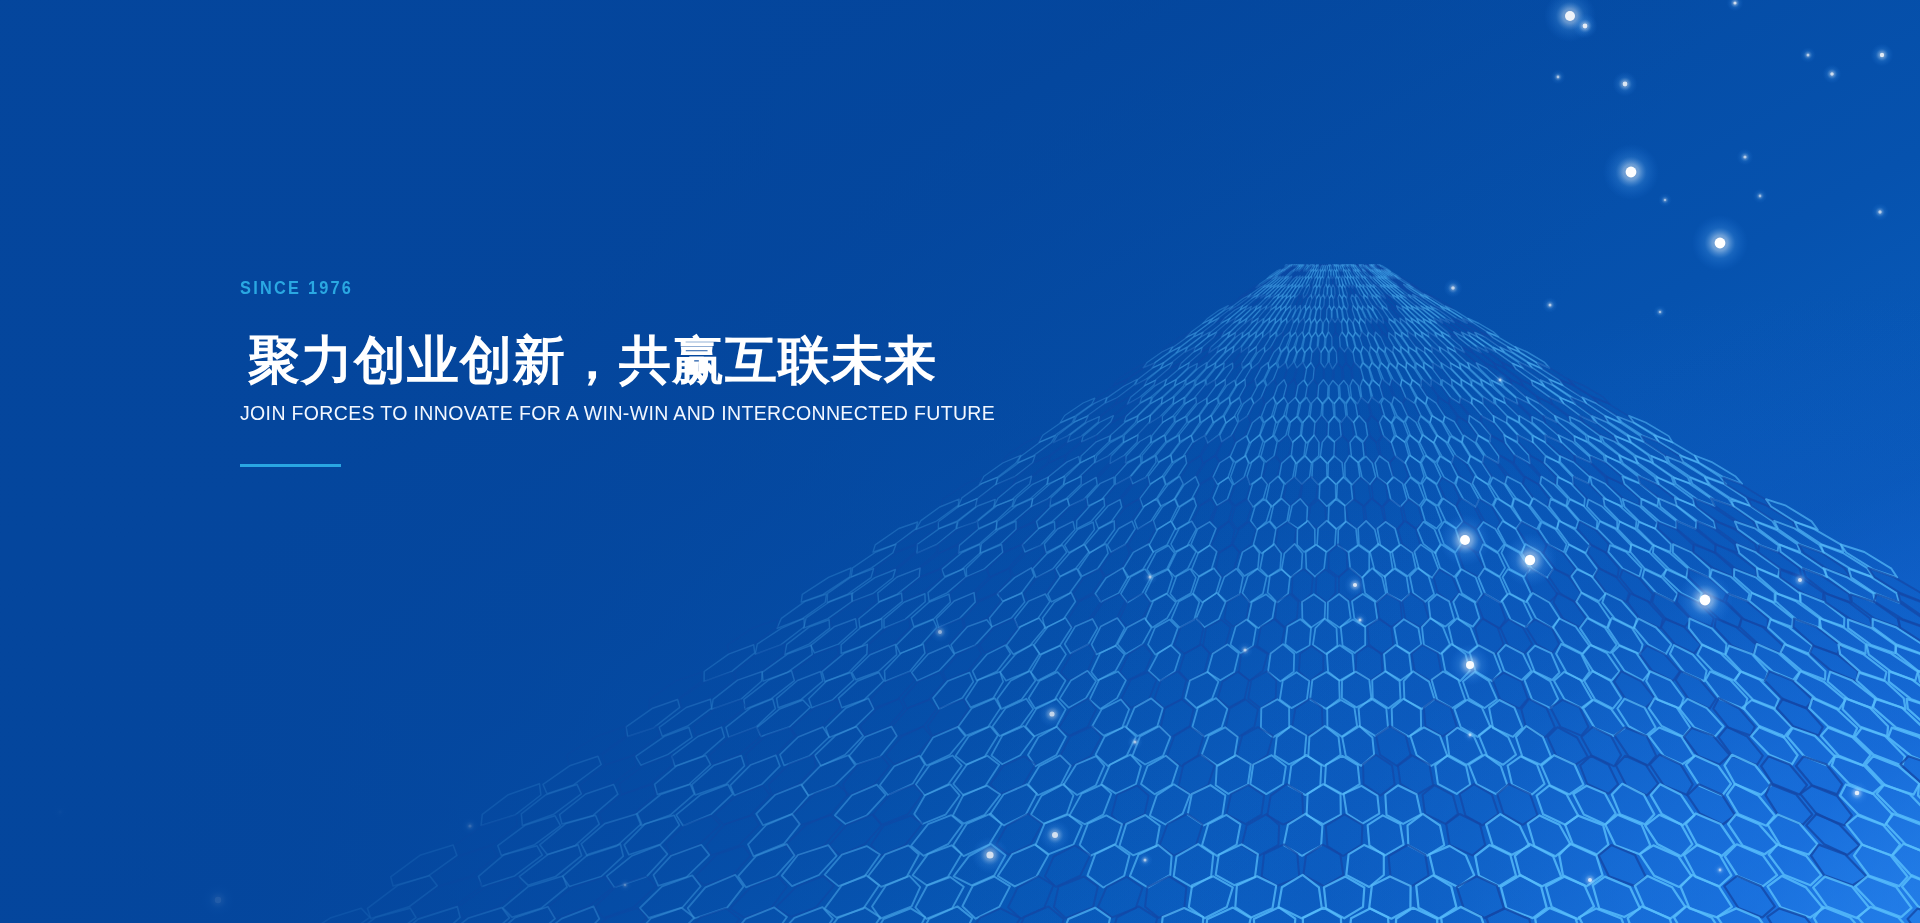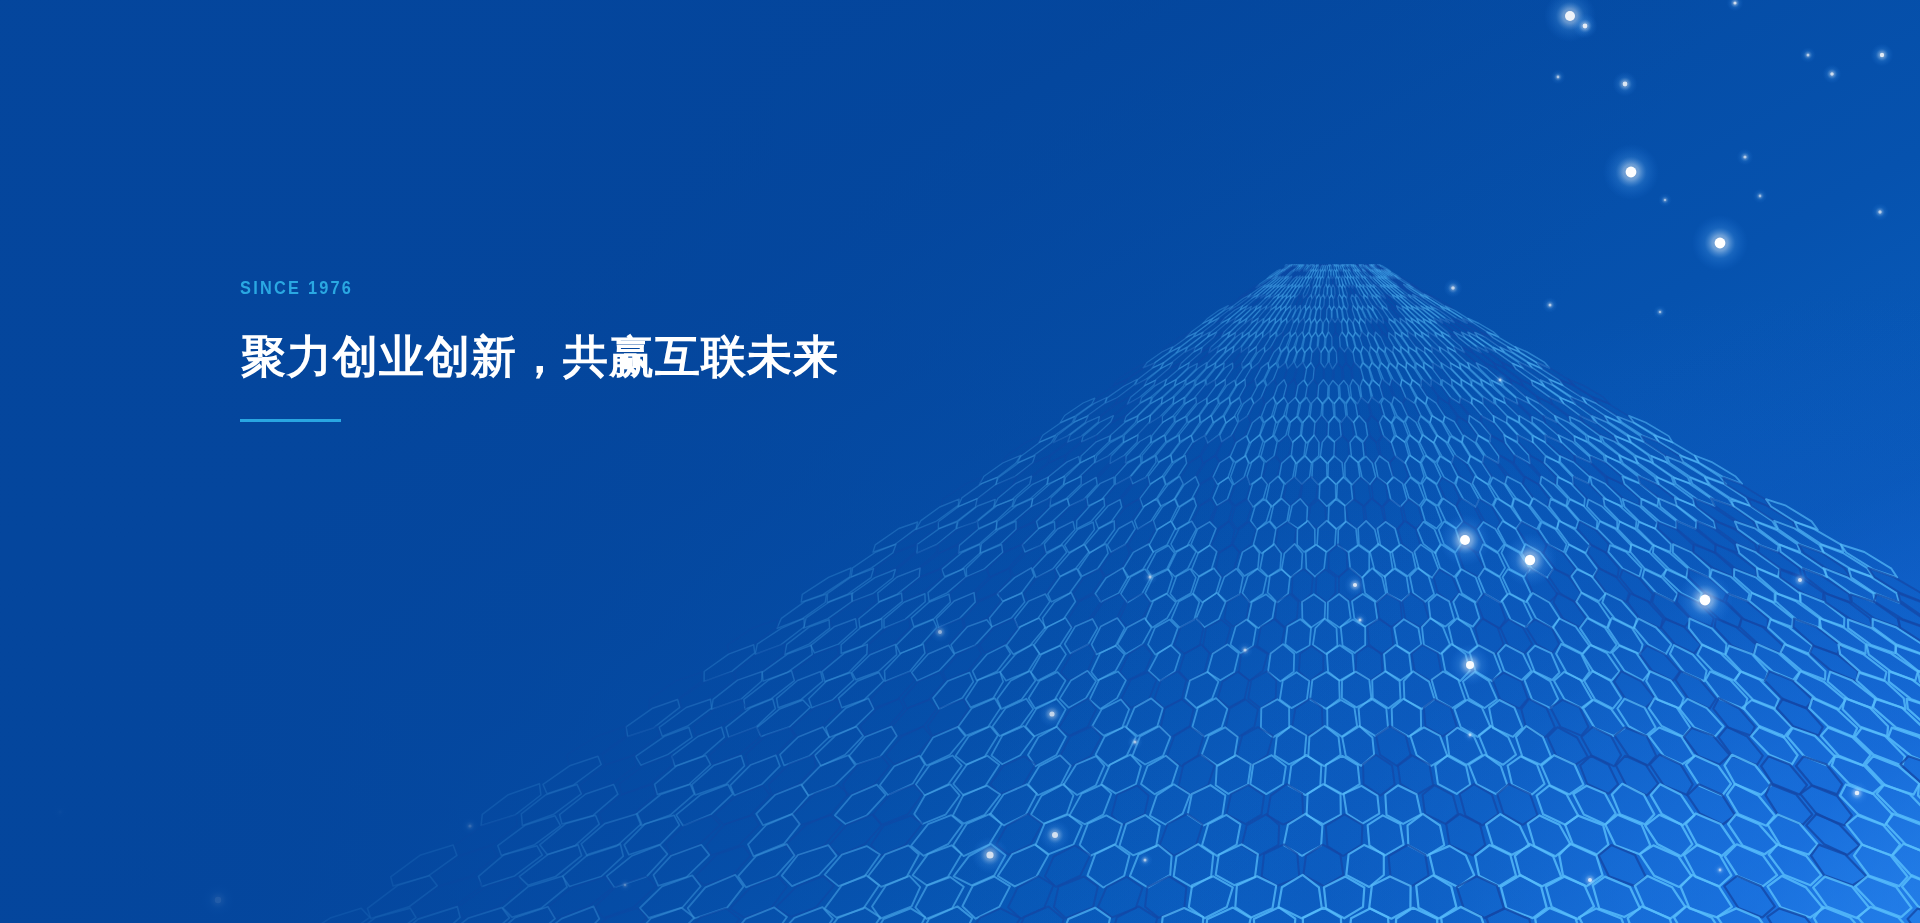--- a/index.html
+++ b/index.html
@@ -96,25 +96,25 @@
     line-height: 1;
     margin: 0 0 36px 0;
     transform: scaleX(0.86);
     transform-origin: left center;
     white-space: nowrap;
     font-family: "Liberation Sans Narrow", "Liberation Sans", sans-serif;
   }
 
   .headline {
     color: #ffffff;
-    font-size: 45px;
+    font-size: 52px;
     font-weight: 700;
     letter-spacing: 1px;
     line-height: 1.06;
-    margin: 1px;
+    margin: 8px;
     white-space: nowrap;
     font-family: "DejaVu Sans", "Liberation Sans", sans-serif;
   }
 
   .subline {
     color: #f2f7ff;
     font-size: 19.5px;
     font-weight: 400;
     letter-spacing: 0.35px;
     line-height: 1.2;
@@ -1756,17 +1756,18 @@
     </svg>
   </div>
 
   <div class="mesh-fade"></div>
 
   <div class="content">
     <div class="since">SINCE  1976</div>
 
     <h1 class="headline">聚力创业创新，共赢互联未来</h1>
 
+    <p class="subline">JOIN FORCES TO INNOVATE FOR A WIN-WIN AND INTERCONNECTED FUTURE</p>
 
     <div class="accent-bar"></div>
   </div>
 
 </div>
 
 </body></html>

